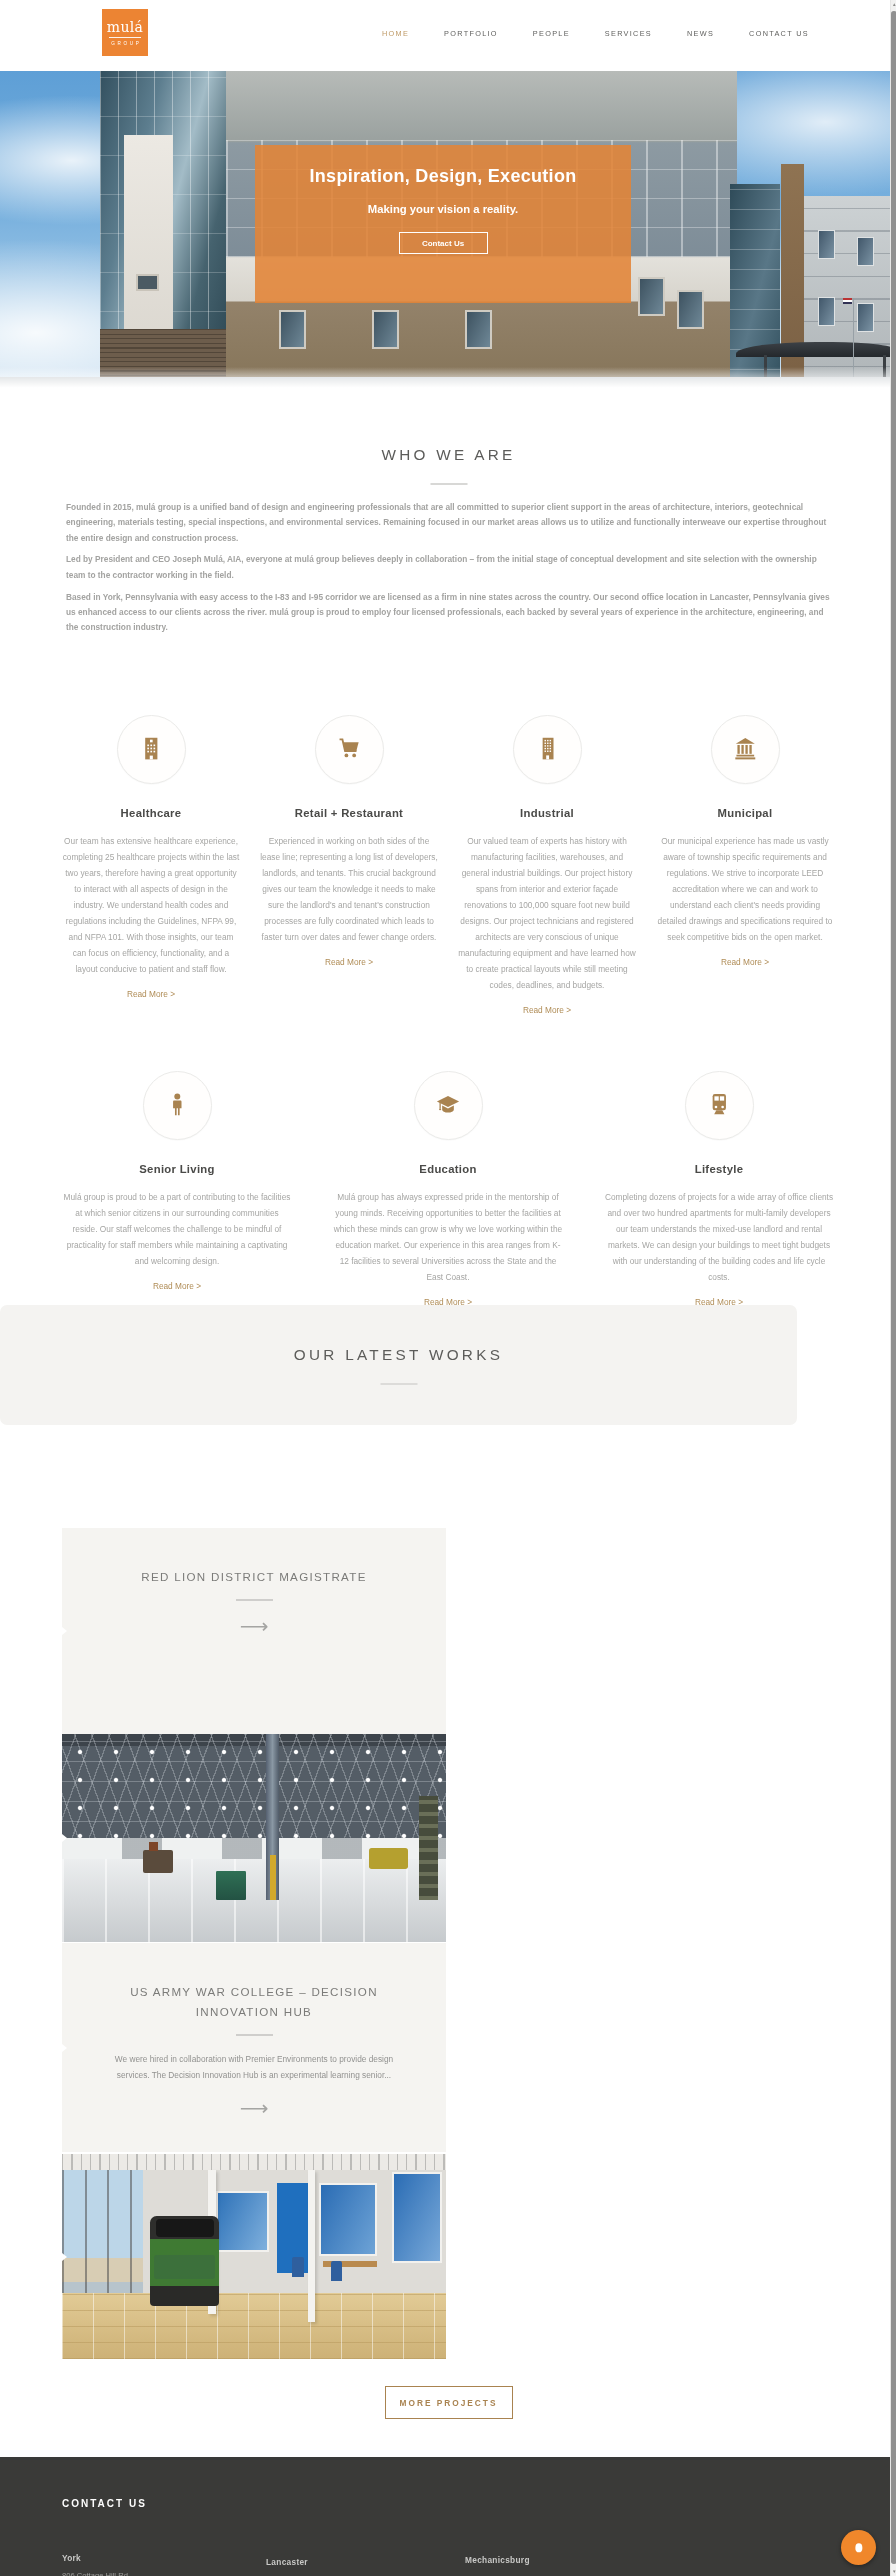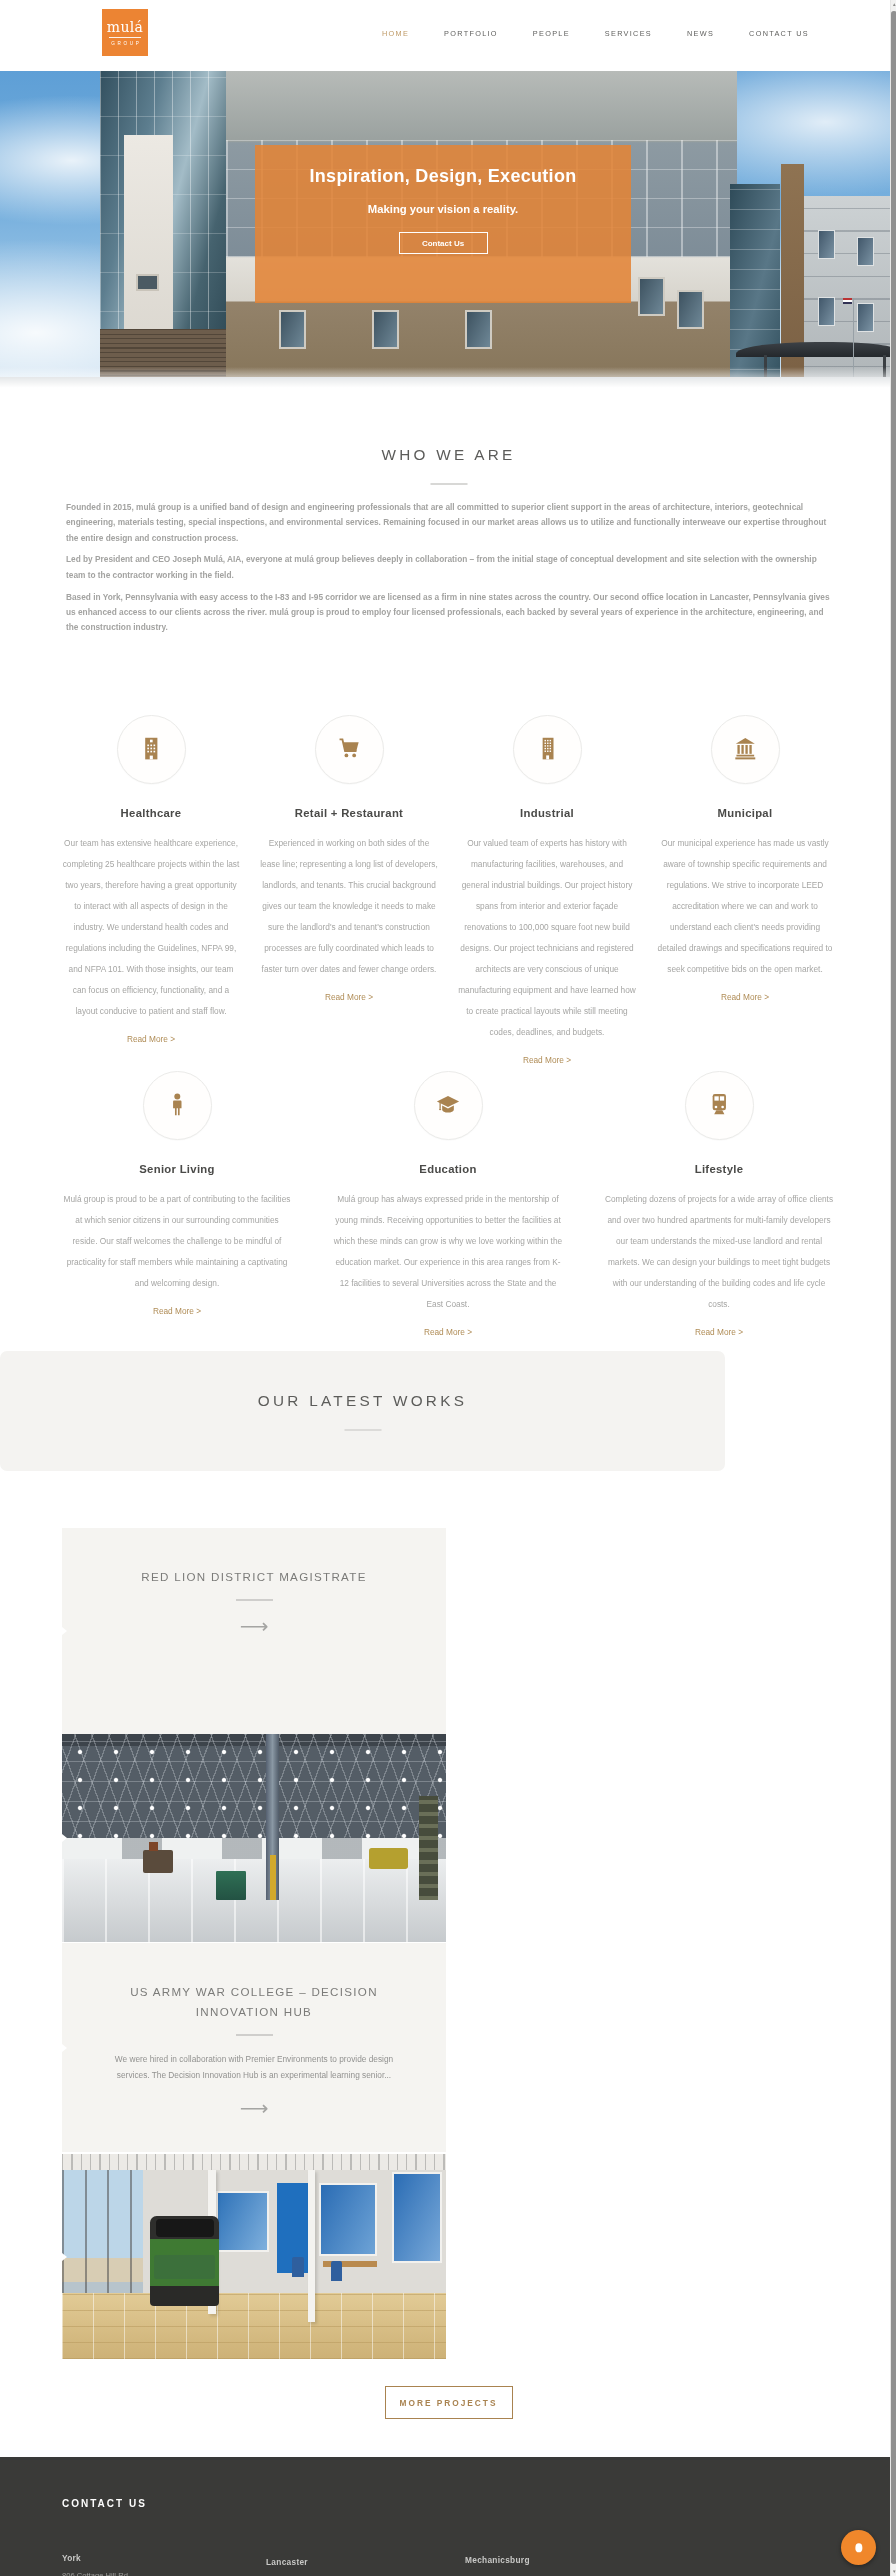--- a/index.html
+++ b/index.html
@@ -74,25 +74,25 @@
   .who-paras { position:absolute; top:110px; left:66px; width:772px;font-weight:bold; }
   .who-paras p { font-size:8.3px; line-height:15.3px; color:#a3a3a1; margin-bottom:6.6px; }
 
   .cat-row { position:absolute; left:62px; width:772px; display:flex; }
   .cat-row1 { top:325px; column-gap:20px; }
   .cat-row2 { top:681px; column-gap:41px; justify-content:center; }
   .cat-col { flex:1; text-align:center; }
   .cat-row2 .cat-col { flex:0 0 230px; }
   .cat-circle { width:69px; height:69px; border-radius:50%; border:0.7px solid #ebebE9; margin:0 auto; display:flex; align-items:center; justify-content:center; box-shadow:0 0.7px 1.3px rgba(0,0,0,.03); background:#fffefd; }
   .cat-title { margin-top:22.6px; font-size:11.3px; font-weight:bold; color:#4a4a48; letter-spacing:0.3px; }
-  .cat-text { margin-top:14.6px; font-size:8.3px; line-height:21px; color:#a6a6a4; }
+  .cat-text { margin-top:14.6px; font-size:8.3px; line-height:16px; color:#a6a6a4; }
   .read-more { display:inline-block; margin-top:12px; font-size:8.3px; color:#b08d57; cursor:pointer; }
 
   
-  .band { position:absolute; top:1351px; left:0; width:725px; height:120px; background:#f4f3f1;border-radius:7px; }
+  .band { position:absolute; top:1305px; left:0; width:797px; height:120px; background:#f4f3f1;border-radius:7px; }
   .band .sec-title { top:41px; }
   .band .sec-divider { top:78px; background:#dcdbd9; }
 
   
   .works { position:absolute; top:1472px; left:0; width:897px; height:986px; background:#fff; }
   .work-row { position:absolute; left:62px; width:772px; display:flex; column-gap:5.3px; }
   .work-half { position:relative; width:384px; }
   .work-media { overflow:hidden; position:relative; background:#888; }
   .work-panel { background:#f5f4f1; display:flex; flex-direction:column; align-items:center; padding-top:39px; }
   .work-title { font-size:11.6px; letter-spacing:1.3px; color:#7b7b79; text-align:center; line-height:20px; max-width:319px; font-weight:400; }

